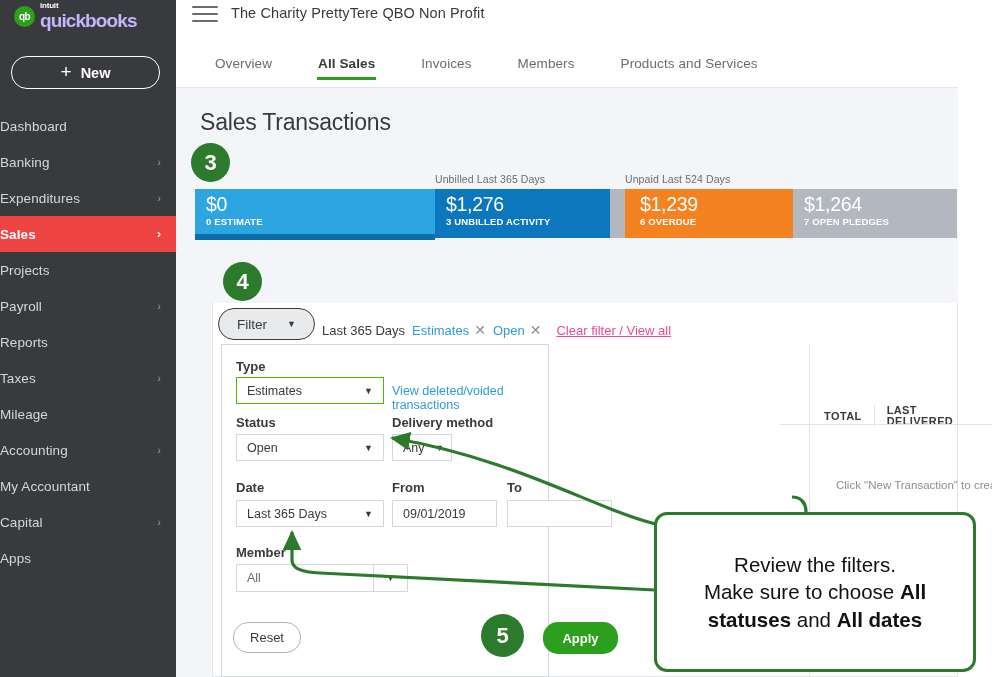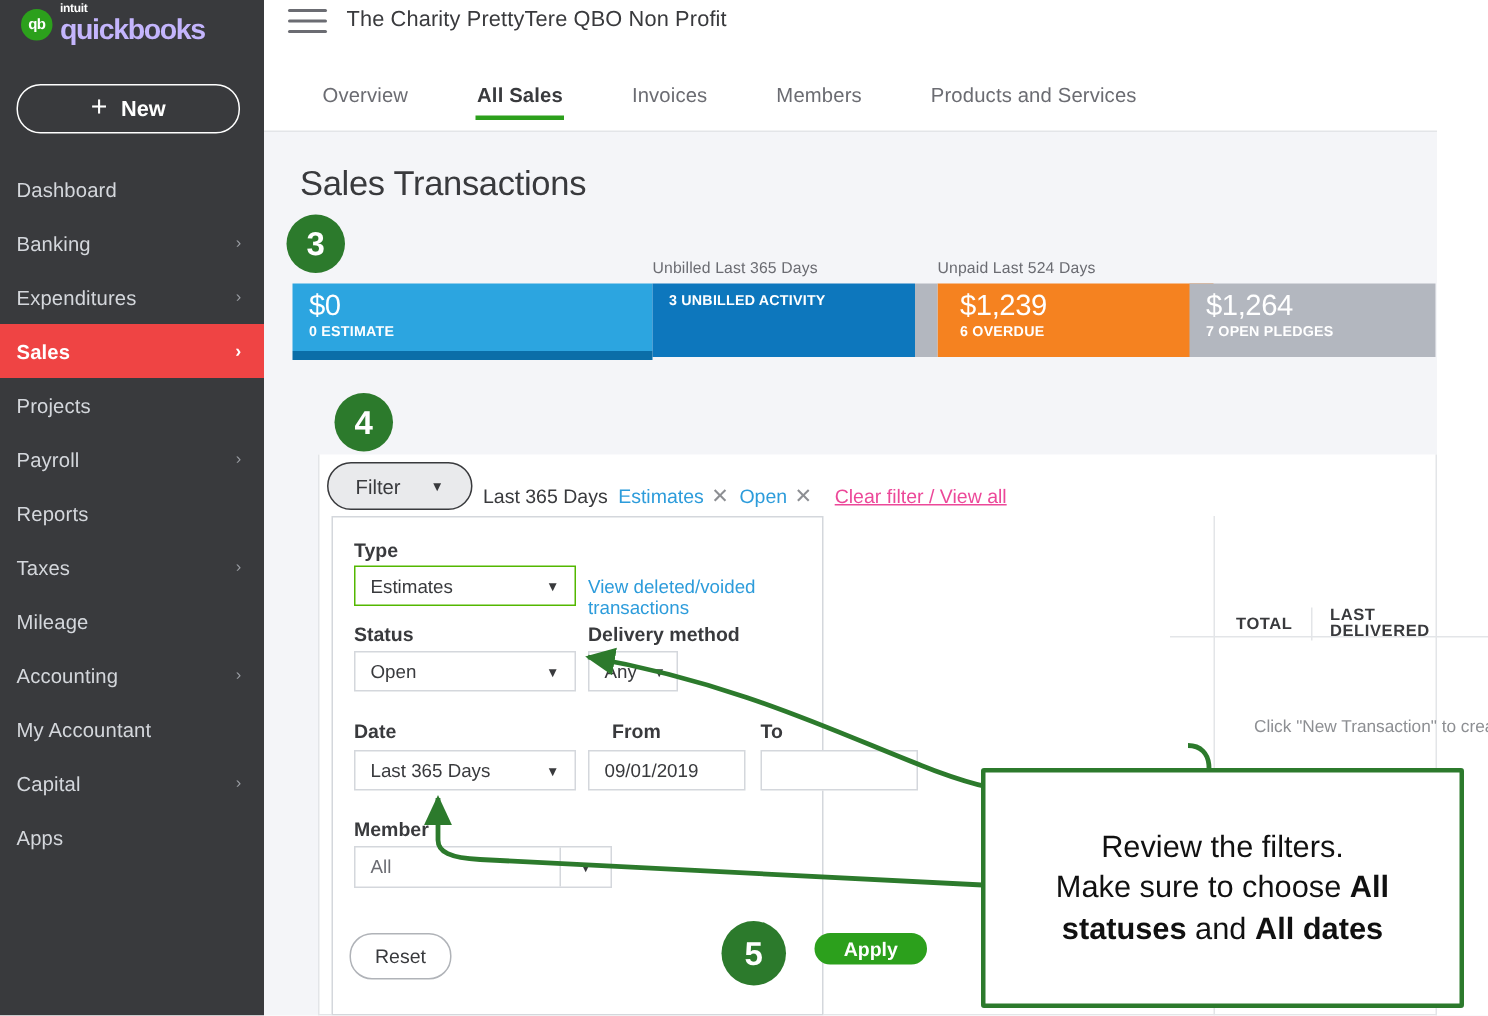--- a/index.html
+++ b/index.html
@@ -40,21 +40,21 @@
     border:1.5px solid #ffffff;border-radius:16px;
     display:flex;align-items:center;justify-content:center;gap:9px;
     color:#fff;font-size:14.5px;font-weight:bold;cursor:pointer;
     background:transparent;
   }
   .plus-glyph{font-size:19px;font-weight:400;line-height:1;position:relative;top:-1px;}
 
   .nav{position:absolute;left:0;top:108px;width:176px;}
   .nav-item{
     position:relative;height:36px;display:flex;align-items:center;
-    padding-left:11px;box-sizing:border-box;cursor:pointer;
+    box-sizing:border-box;cursor:pointer;
     color:#d4d7dc;font-size:13.5px;letter-spacing:.1px;
   }
   .nav-item.active{background:#ef4444;color:#ffffff;font-weight:bold;}
   .nav-caret{
     position:absolute;right:15px;top:50%;transform:translateY(-50%);
     font-size:11px;color:#9a9da3;
   }
   .nav-item.active .nav-caret{color:#ffffff;font-weight:bold;font-size:12px;}
 
   
@@ -137,21 +137,21 @@
     width:33px;align-self:stretch;border-left:1px solid #d4d7dc;
     display:flex;align-items:center;justify-content:center;font-size:9px;color:#393a3d;cursor:pointer;
   }
   .reset-btn{
     position:absolute;left:233px;top:622px;width:66px;height:29px;
     border:1px solid #b0b3b8;border-radius:15px;background:#fff;
     display:flex;align-items:center;justify-content:center;
     font-size:13px;color:#393a3d;cursor:pointer;z-index:7;
   }
   .apply-btn{
-    position:absolute;left:543px;top:622px;width:75px;height:21px;
+    position:absolute;left:543px;top:622px;width:75px;height:32px;
     border-radius:15px;background:#2ca01c;
     display:flex;align-items:center;justify-content:center;
     font-size:13px;color:#fff;font-weight:bold;cursor:pointer;z-index:7;
   }
 
   
   .thead{
     position:absolute;left:636px;top:405px;display:flex;gap:0;align-items:center;
     font-size:11px;font-weight:bold;color:#393a3d;letter-spacing:.4px;z-index:2;
   }
@@ -166,21 +166,21 @@
   
   .badge{
     position:absolute;border-radius:50%;background:#2c7a2c;color:#fff;
     display:flex;align-items:center;justify-content:center;
     font-size:22px;font-weight:bold;z-index:20;
   }
 
   
   .callout{
     position:absolute;left:654px;top:512px;width:322px;height:160px;
-    border:3px solid #2c7a2c;border-radius:2px;background:#ffffff;
+    border:3px solid #2c7a2c;border-radius:13px;background:#ffffff;
     display:flex;align-items:center;justify-content:center;text-align:center;
     z-index:15;box-sizing:border-box;padding:0 14px;
   }
   .callout-txt{font-size:20.5px;color:#111;line-height:1.32;}
   .callout-txt b{font-weight:bold;}
 
   .arrows{position:absolute;left:0;top:0;width:992px;height:677px;z-index:14;pointer-events:none;}
 </style>
 </head>
 <body>
@@ -272,20 +272,21 @@
     </div>
 
     <div class="canvas">
       <div class="page-title">Sales Transactions</div>
       <div class="moneybar" id="moneybar">
           <div class="mb-tile" style="left: 0px; width: 240px; background: rgb(44, 165, 224); height: 45px;">
             <div class="mb-amt">$0</div>
             <div class="mb-sub">0 ESTIMATE</div>
           </div>
           <div class="mb-tile" style="left: 240px; width: 175px; background: rgb(13, 119, 189);">
+            <div class="mb-amt">$1,276</div>
             <div class="mb-sub">3 UNBILLED ACTIVITY</div>
           </div>
           <div class="mb-tile" style="left: 430px; width: 184px; background: rgb(245, 130, 32); padding-left: 15px;">
             <div class="mb-amt">$1,239</div>
             <div class="mb-sub">6 OVERDUE</div>
           </div>
           <div class="mb-tile" style="left: 598px; width: 164px; background: rgb(179, 183, 191);">
             <div class="mb-amt">$1,264</div>
             <div class="mb-sub">7 OPEN PLEDGES</div>
           </div>
@@ -341,21 +342,21 @@
       <span>Any</span>
       <span class="carat" style="right:7px;">▼</span>
     </div>
 
     <div class="flabel" style="left:14px;top:135px;">Date</div>
     <div class="fsel" style="left:14px;top:155px;width:148px;height:27px;">
       <span>Last 365 Days</span>
       <span class="carat">▼</span>
     </div>
 
-    <div class="flabel" style="left:186px;top:135px;">From</div>
+    <div class="flabel" style="left:170px;top:135px;">From</div>
     <div class="finput" style="left:170px;top:155px;width:105px;height:27px;">
       <span>09/01/2019</span>
     </div>
 
     <div class="flabel" style="left:285px;top:135px;">To</div>
     <div class="finput" style="left:285px;top:155px;width:105px;height:27px;">
       <span></span>
     </div>
 
     <div class="flabel" style="left:14px;top:200px;">Member</div>

